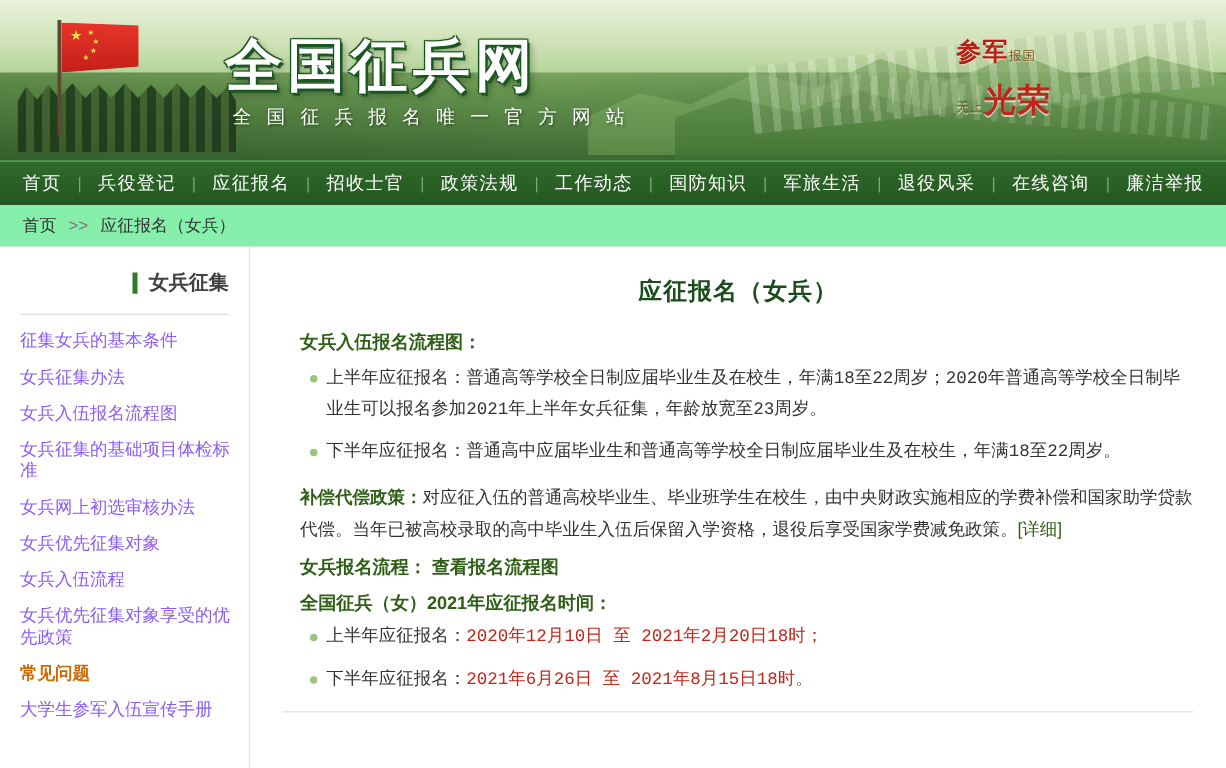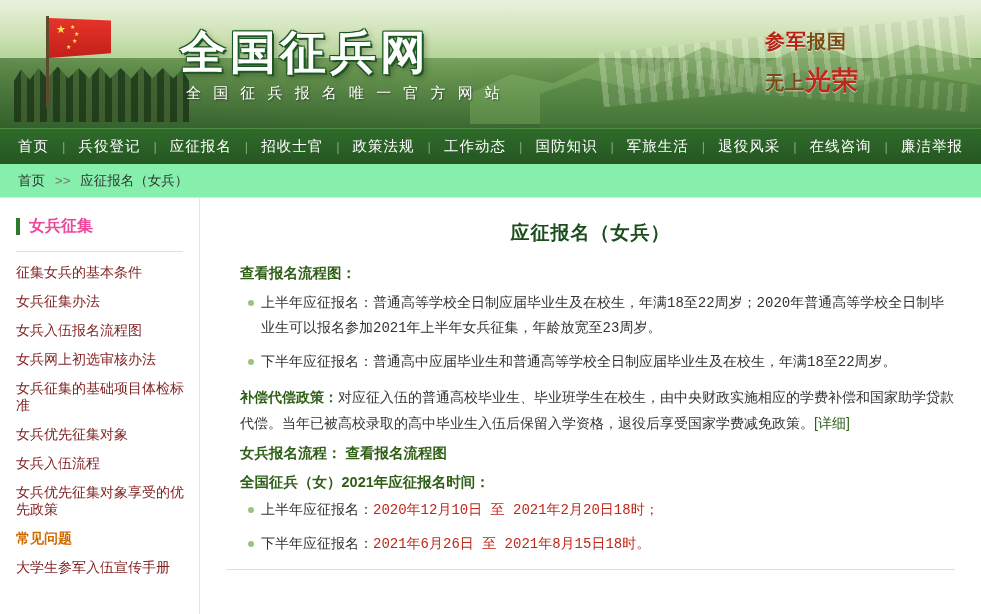--- a/index.html
+++ b/index.html
@@ -120,23 +120,23 @@
   }
   .slogan-line {
     font-size: 20px;
     font-weight: bold;
     color: #b81f12;
     text-shadow: 0 1px 0 rgba(255,255,255,.6);
     letter-spacing: 1px;
     white-space: nowrap;
   }
   .slogan-line .small {
-    font-size: 19px;
+    font-size: 10px;
     color: #7a4a12;
-    font-weight: bold;
+    font-weight: normal;
   }
   .slogan-line.l2 { margin-top: 8px; }
   .slogan-line.l2 .big {
     font-size: 26px;
     color: #c0271a;
   }
 
   
   .nav {
     width: 981px;
@@ -189,35 +189,36 @@
     width: 200px;
     padding: 14px 0 0 0;
     border-right: 1px solid #e6e6e6;
     background: #ffffff;
   }
   .side-head {
     display: flex;
     align-items: center;
     font-size: 16px;
     font-weight: bold;
-    color: #ec4899;
+    color: #404040;
     padding: 4px 0 14px 0;
     margin: 0 16px 6px 16px;
     border-bottom: 1px solid #e0e0e0;
+    justify-content: flex-end;
   }
   .side-head .bar {
     width: 4px; height: 17px;
     background: #2f7a2a;
     margin-right: 9px;
     display: inline-block;
   }
   .side-list { list-style: none; margin: 0; padding: 0 0 0 0; }
   .side-list li {
     font-size: 14px;
-    color: #7f1d1d;
+    color: #8b5cf6;
     line-height: 17px;
     padding: 6px 14px 6px 16px;
     cursor: pointer;
   }
   .side-list li.highlight { color: #d06a00; font-weight: bold; }
 
   .main {
     flex: 1;
     padding: 16px 26px 0 26px;
     background: #ffffff;
@@ -356,34 +357,34 @@
 
     <div class="sidebar">
       <div class="side-head">
         <span class="bar"></span>
         <span>女兵征集</span>
       </div>
       <ul class="side-list">
         <li>征集女兵的基本条件</li>
         <li>女兵征集办法</li>
         <li>女兵入伍报名流程图</li>
+        <li>女兵征集的基础项目体检标准</li>
         <li>女兵网上初选审核办法</li>
-        <li>女兵征集的基础项目体检标准</li>
         <li>女兵优先征集对象</li>
         <li>女兵入伍流程</li>
         <li>女兵优先征集对象享受的优先政策</li>
         <li class="highlight">常见问题</li>
         <li>大学生参军入伍宣传手册</li>
       </ul>
     </div>
 
     <div class="main">
       <div class="main-title">应征报名（女兵）</div>
 
-      <div class="sec-head">查看报名流程图：</div>
+      <div class="sec-head">女兵入伍报名流程图：</div>
 
       <div class="bullet-row">
         <span class="dot"></span>
         <span class="txt"><span>上半年应征报名：</span><span>普通高等学校全日制应届毕业生及在校生，年满18至22周岁；2020年普通高等学校全日制毕业生可以报名参加2021年上半年女兵征集，年龄放宽至23周岁。</span></span>
       </div>
 
       <div class="bullet-row">
         <span class="dot"></span>
         <span class="txt"><span>下半年应征报名：</span><span>普通高中应届毕业生和普通高等学校全日制应届毕业生及在校生，年满18至22周岁。</span></span>
       </div>

